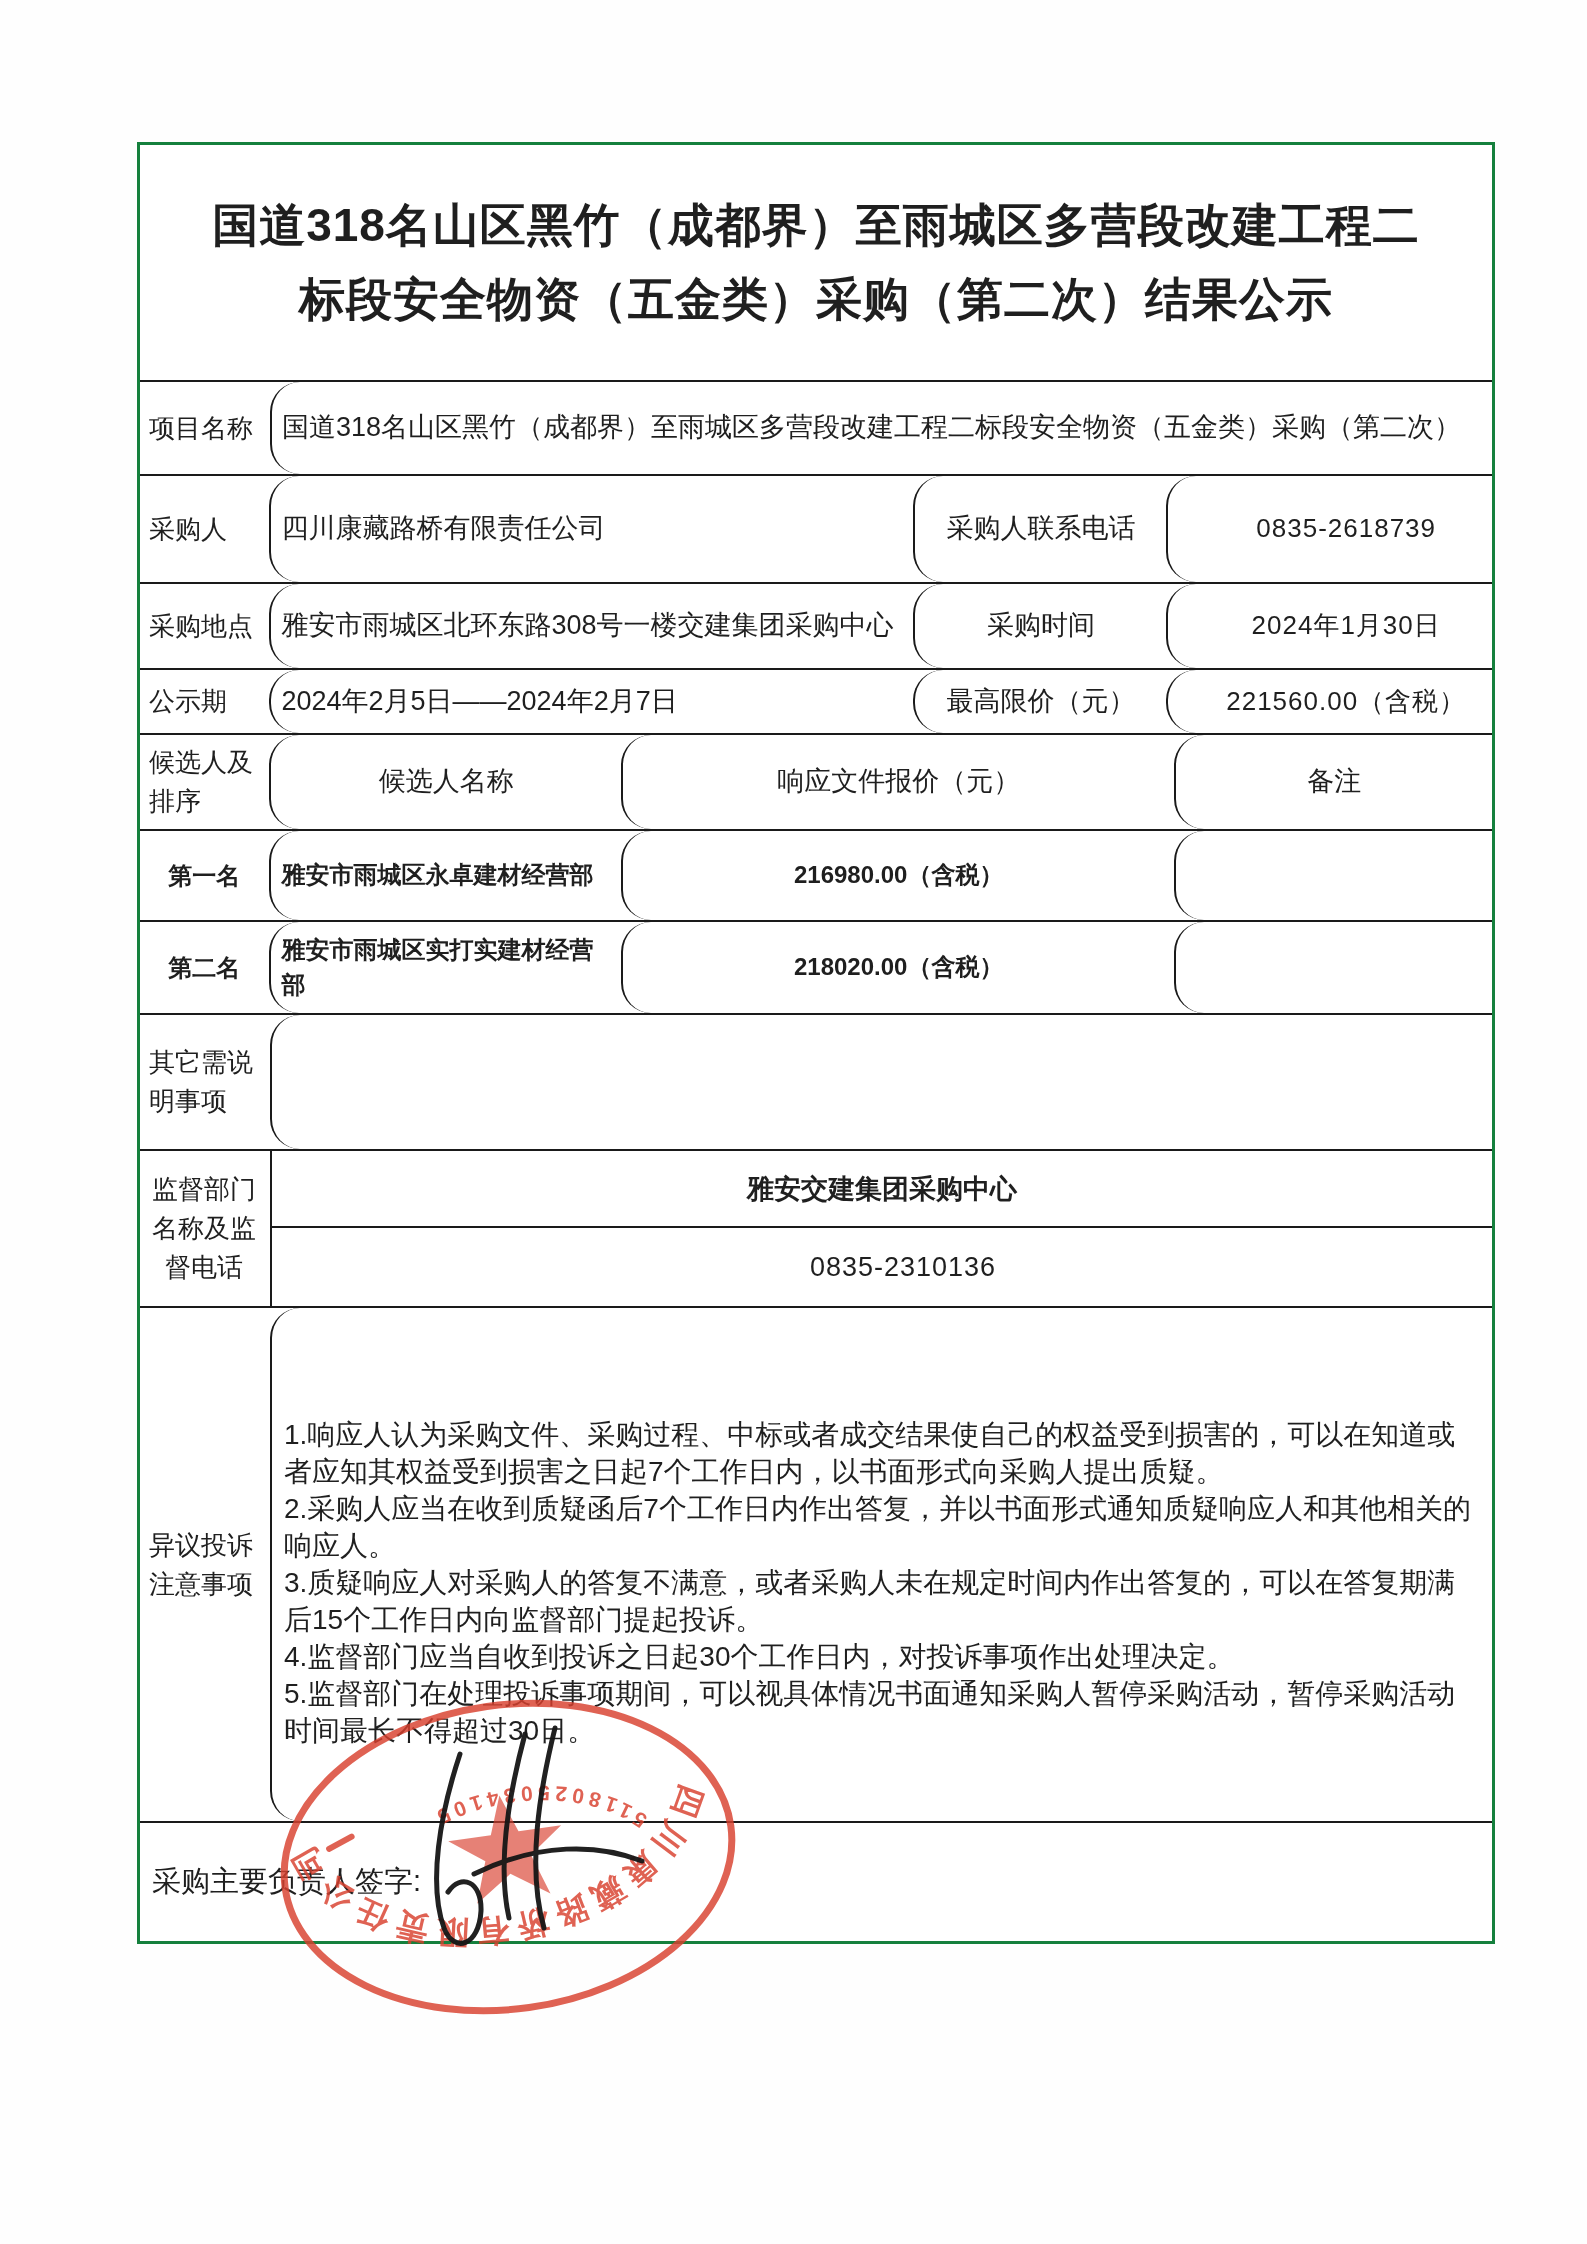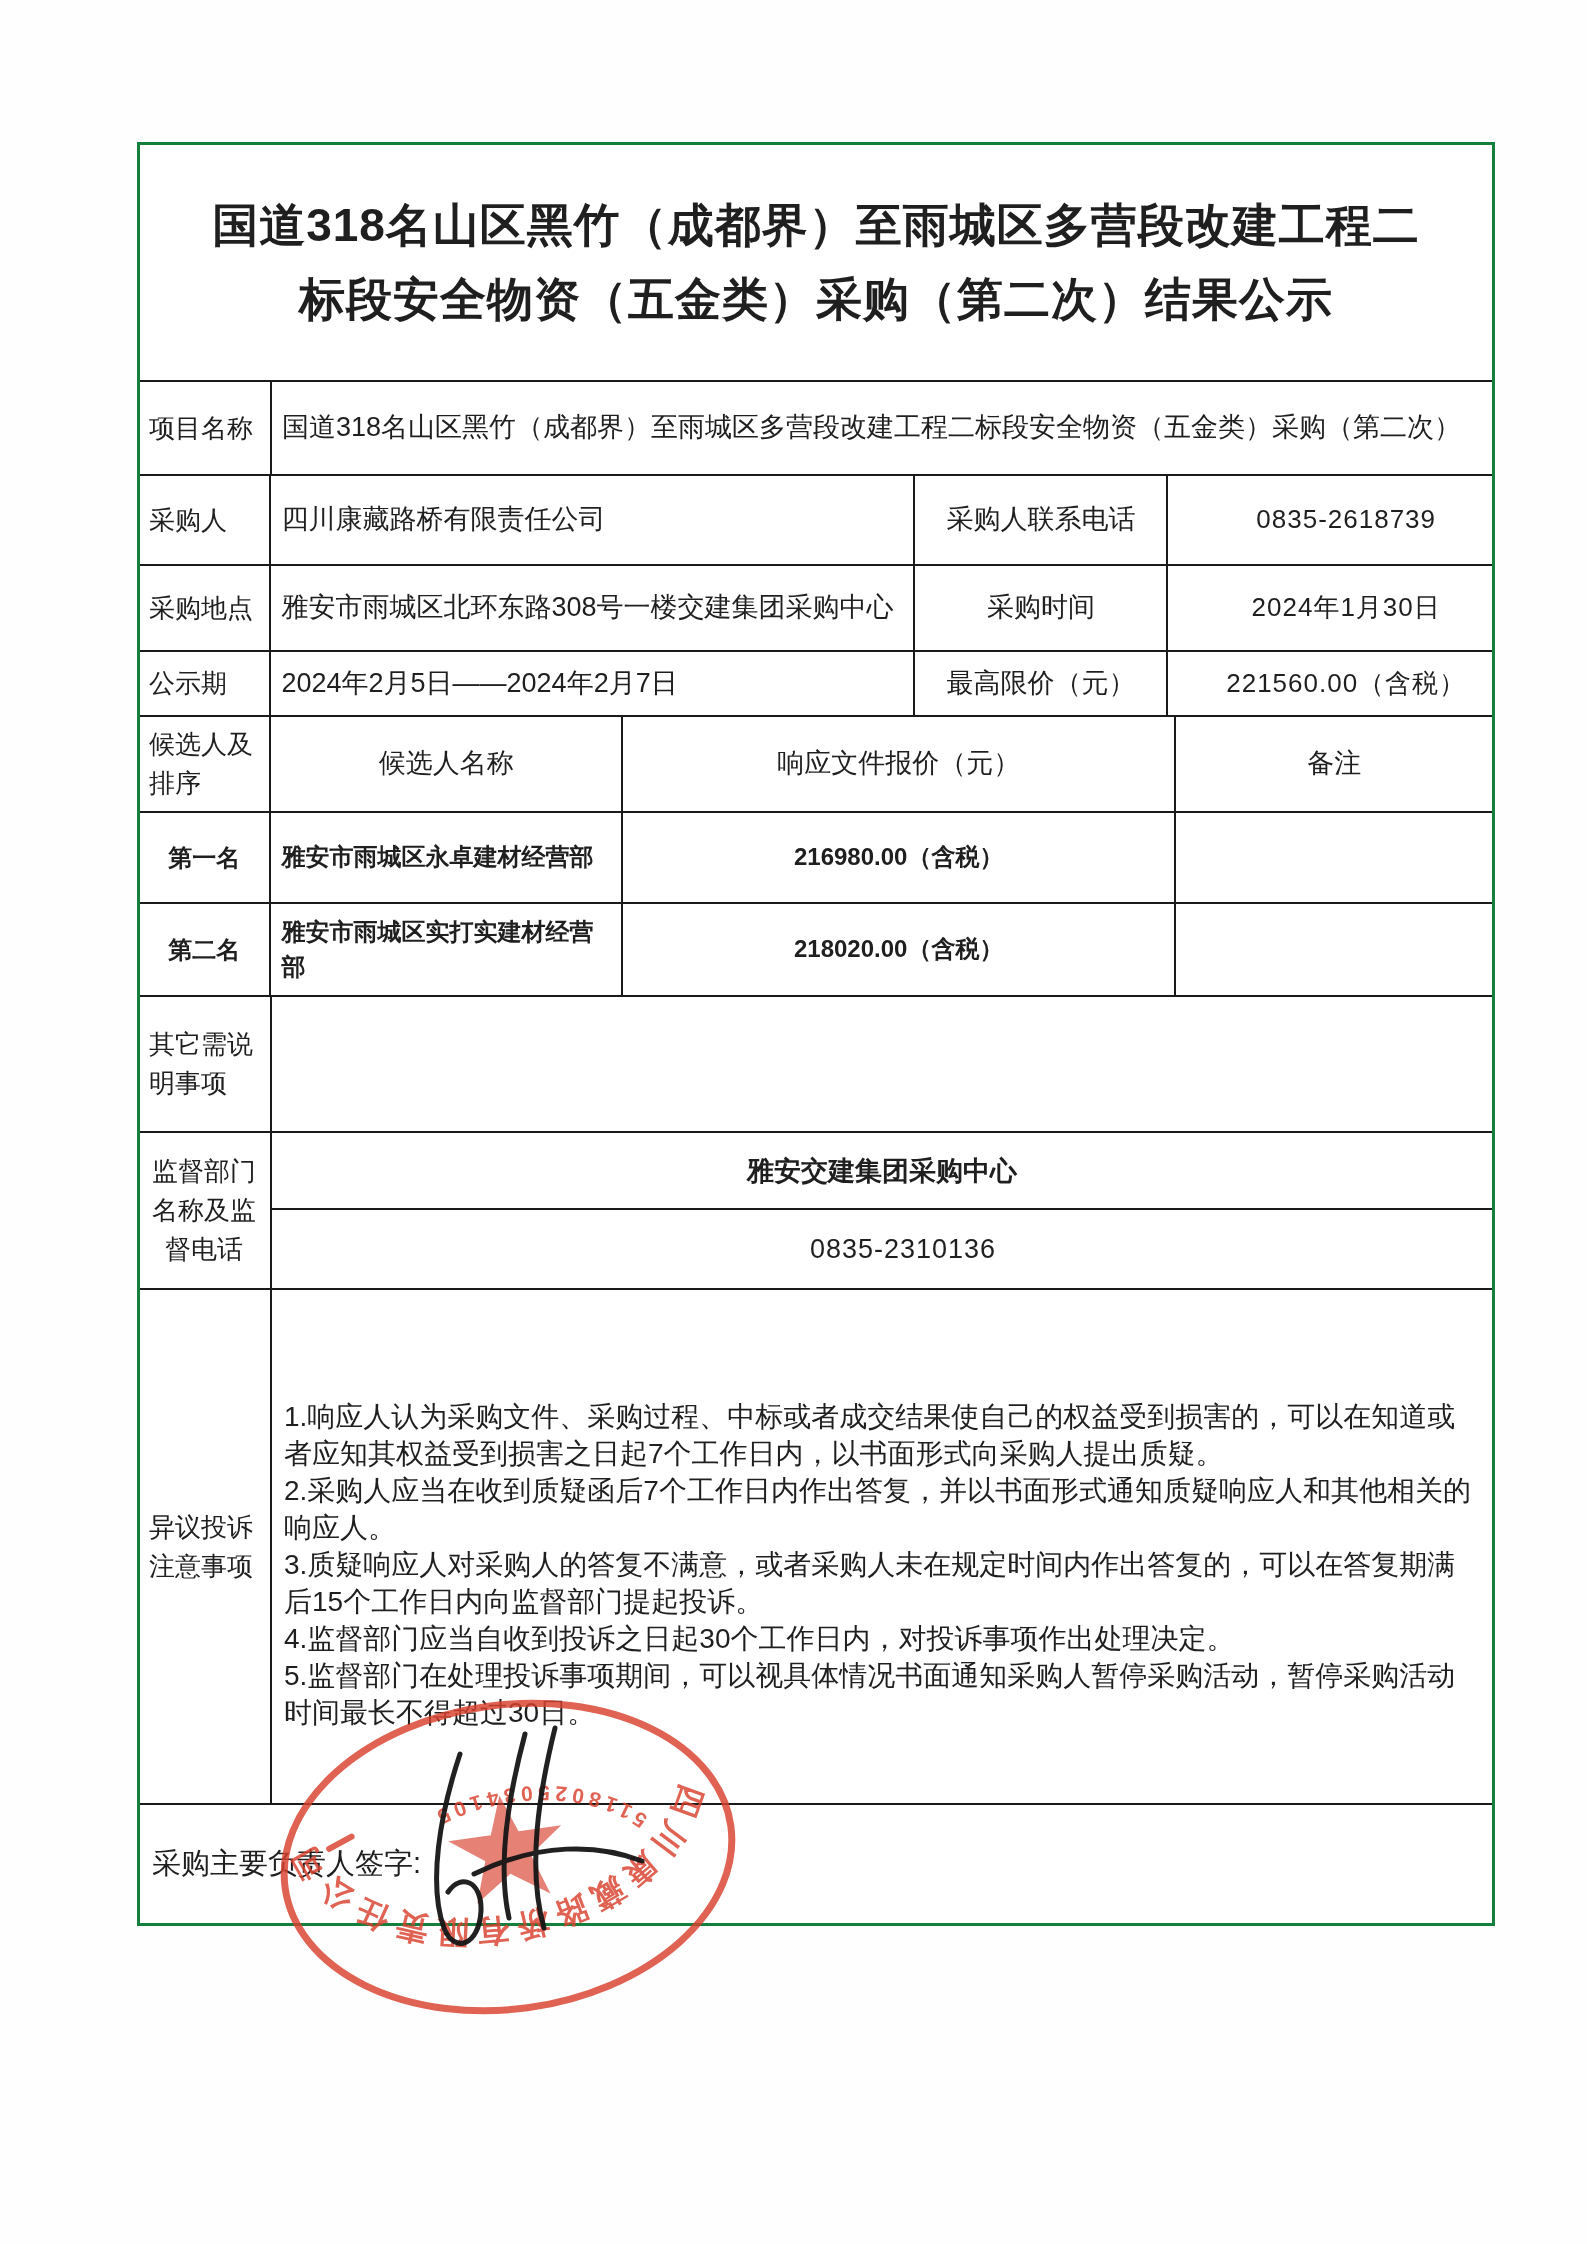--- a/index.html
+++ b/index.html
@@ -24,38 +24,39 @@
     background:#fff;
   }
   .tr { display:flex; width:100%; }
   .tr + .tr { border-top:2px solid #1a1a1a; }
   .td {
     border-left:2px solid #1a1a1a;
     display:flex; align-items:center;
     padding:6px 10px;
     font-size:27px;
     line-height:1.45;
+    border-radius:30px;
   }
   .td:first-child { border-left:none; }
   .td.center { justify-content:center; text-align:center; }
   
   .c-label  { width:130px; font-size:26px; padding:6px 10px 6px 9px; line-height:1.5; }
   .c-label .wrapbox { display:block; width:110px; }
   .c-main   { width:647px; }
   .c-sub    { width:254px; }
   .c-val    { width:327px; }
   .c-name   { width:353px; font-size:24px; font-weight:bold; }
   .c-quote  { width:556px; font-size:24px; font-weight:bold; }
   .c-remark { width:319px; }
   .c-rest   { flex:1; }
   .c-rank   { font-weight:bold; font-size:24px; justify-content:center; text-align:center; }
   
   .r-title      { height:235px; }
   .r-project    { height:94px; }
-  .r-purchaser  { height:90px; }
+  .r-purchaser  { height:108px; }
   .r-location   { height:86px; }
   .r-publicity  { height:65px; }
   .r-candhead   { height:96px; }
   .r-cand1      { height:91px; }
   .r-cand2      { height:93px; }
   .r-other      { height:136px; }
   .r-superv     { height:157px; }
   .r-objection  { height:515px; }
   .r-signature  { height:120px; }
   .title-cell {

